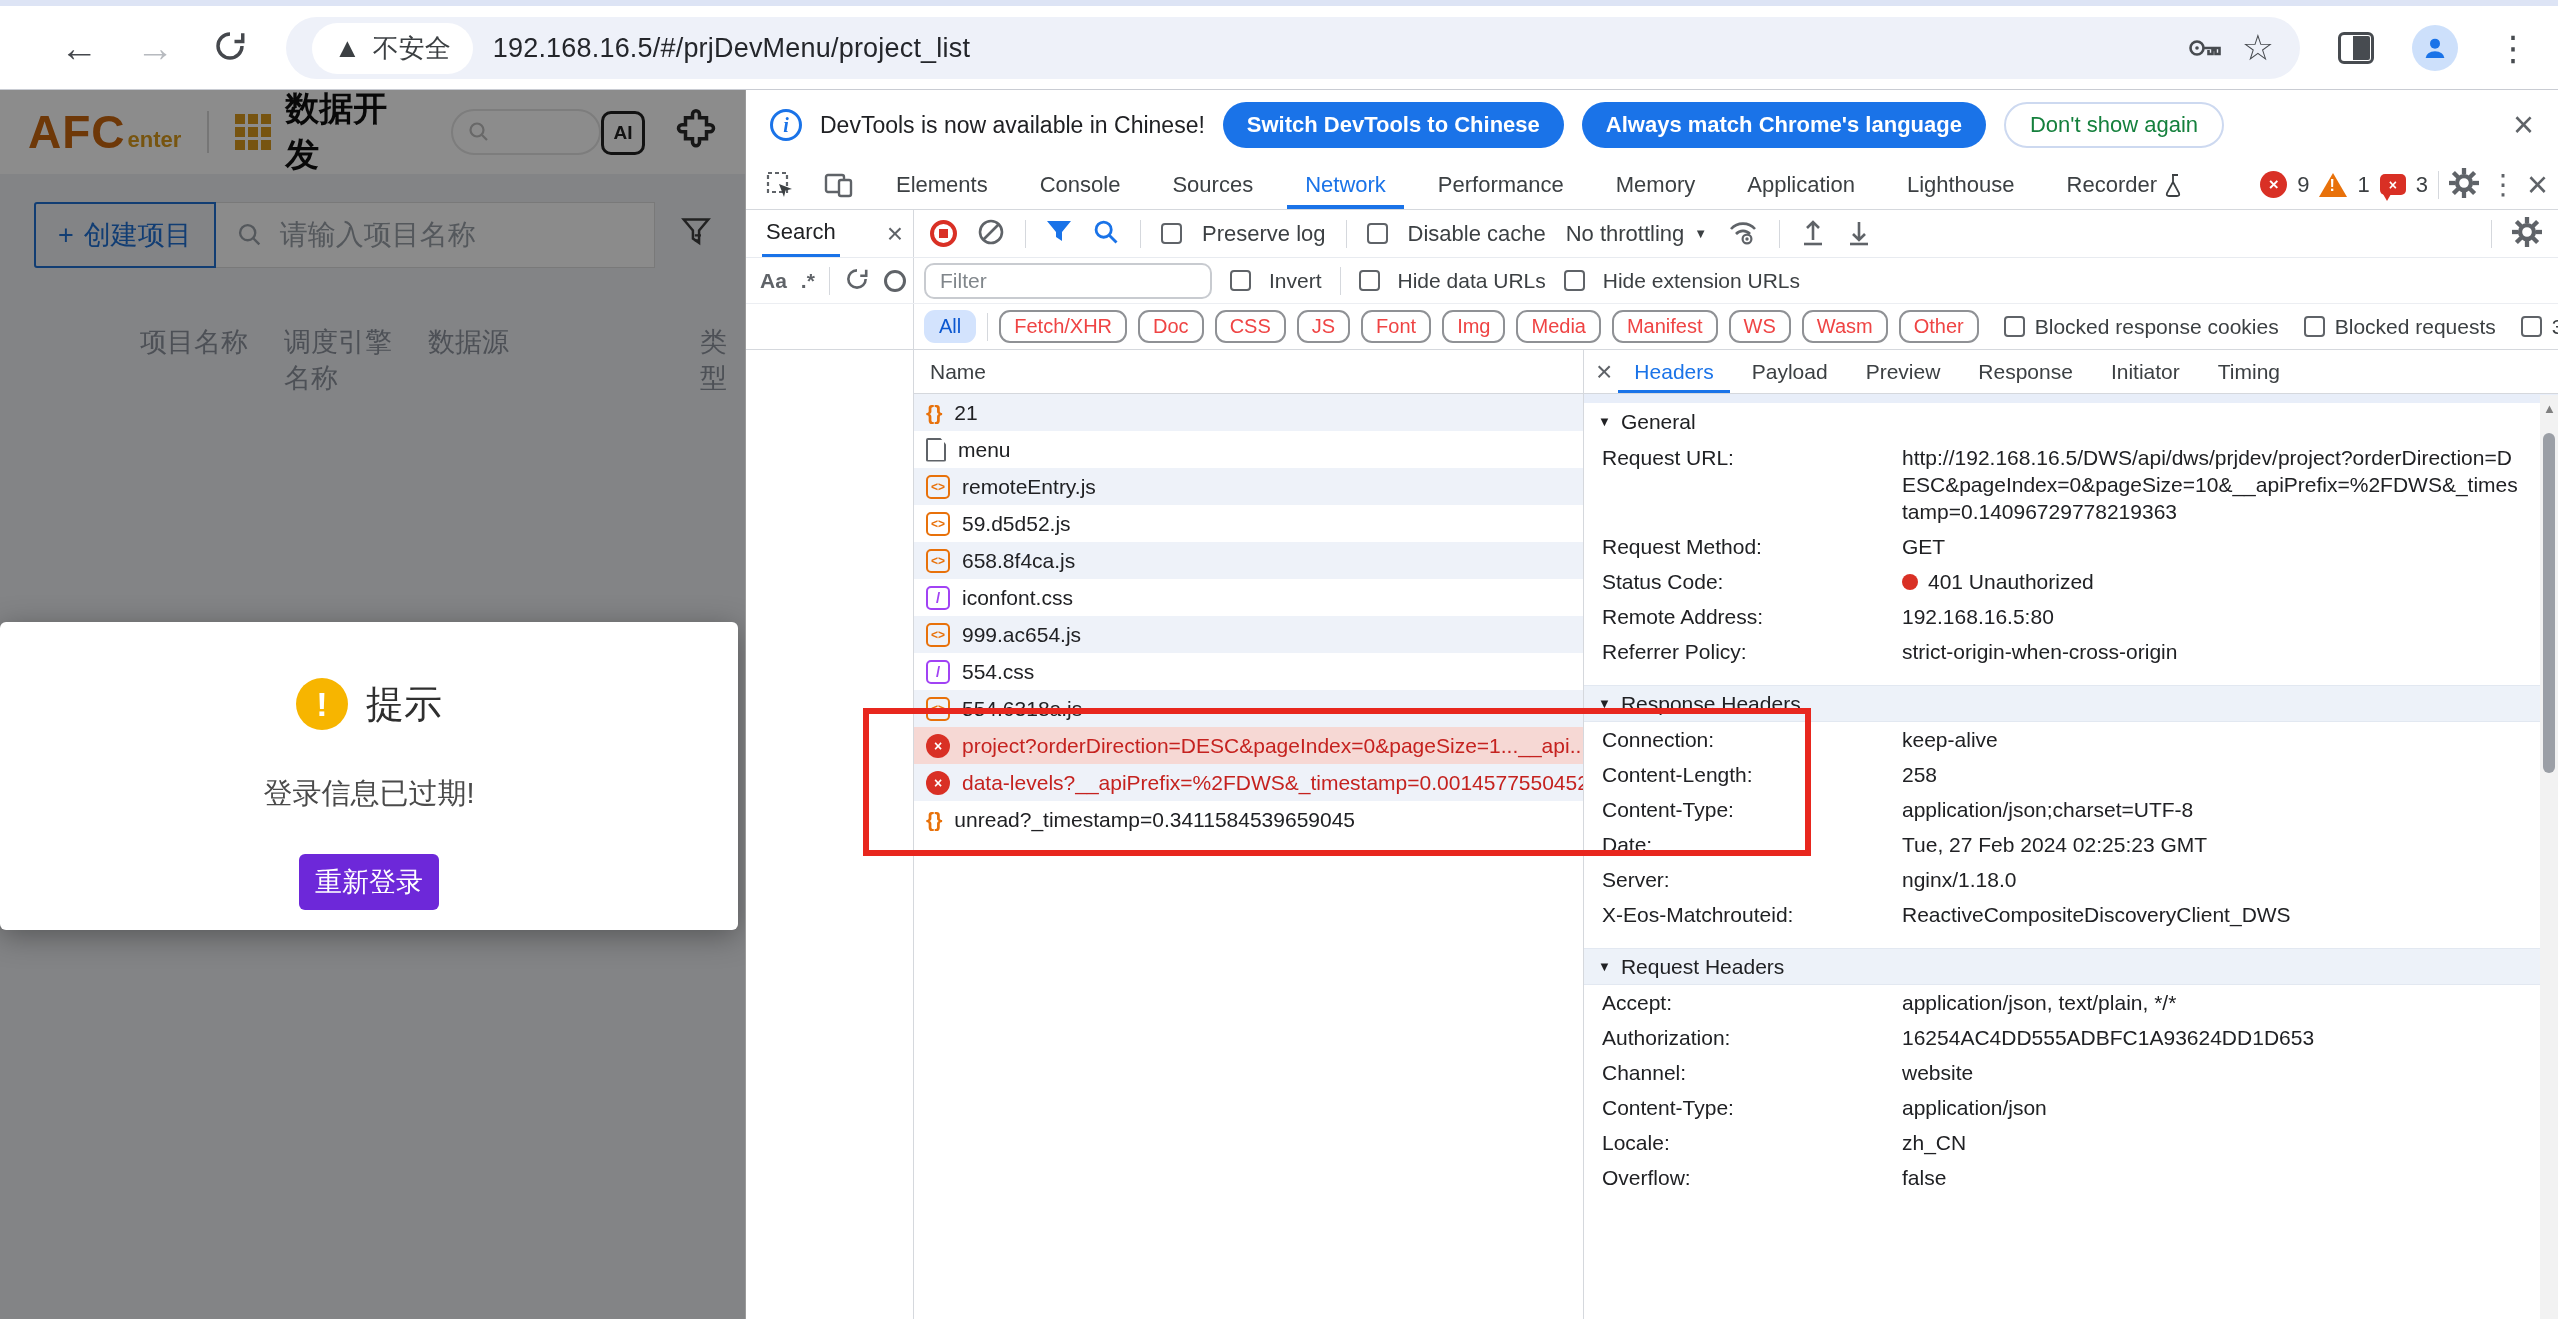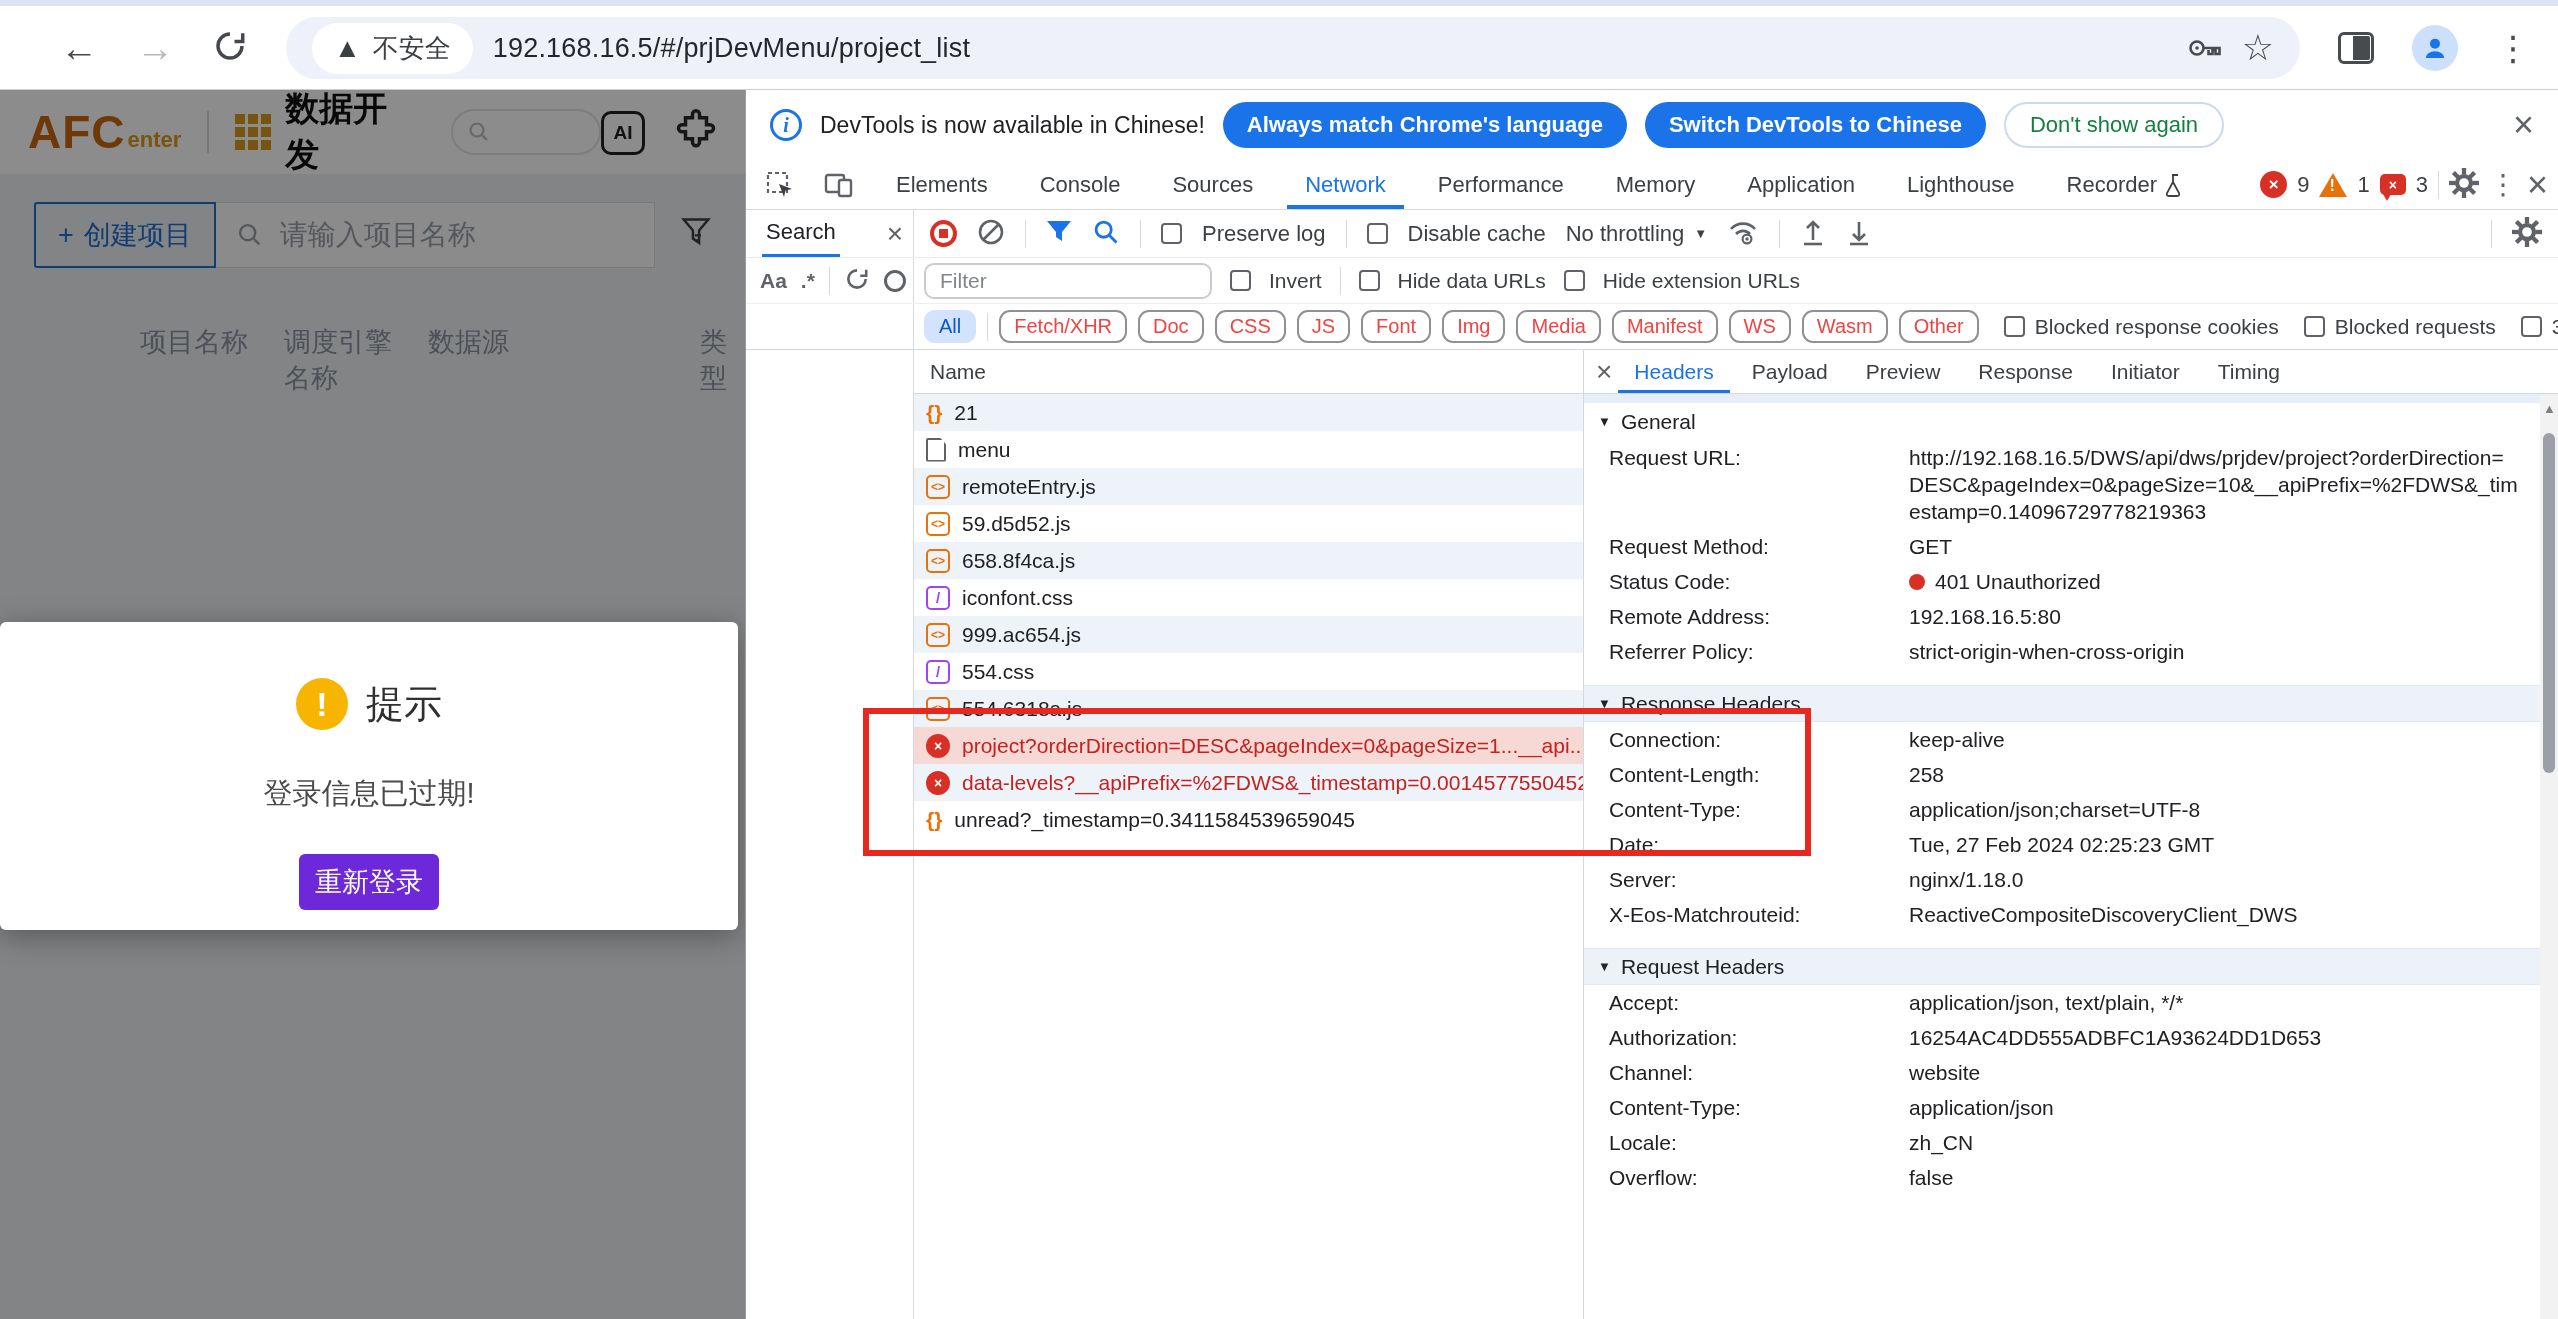--- a/index.html
+++ b/index.html
@@ -120,21 +120,21 @@
   .ic-err { width:24px; height:24px; border-radius:50%; background:#d93025; color:#fff; font-size:14px; font-weight:bold; display:flex; align-items:center; justify-content:center; flex:none; }
 
   .details { flex:1; position:relative; overflow:hidden; }
   .hp-tabs { height:44px; display:flex; align-items:center; gap:6px; padding-left:12px; border-bottom:1px solid #d5d8dd; }
   .hp-tab { height:100%; display:flex; align-items:center; padding:0 16px; font-size:21px; color:#3c4043; border-bottom:3px solid transparent; border-top:3px solid transparent; }
   .hp-tab.active { color:#1a73e8; border-bottom-color:#1a73e8; }
   .hp-strip { height:9px; background:#e8eef9; }
   .sect-head { height:37px; display:flex; align-items:center; gap:10px; padding-left:14px; font-size:21px; color:#202124; }
   .sect-head.shaded { background:#edf2f9; border-top:1px solid #e2e8f1; border-bottom:1px solid #e2e8f1; }
   .sect-caret { font-size:13px; color:#202124; }
-  .kv { display:grid; grid-template-columns:300px 1fr; padding:4px 40px 4px 25px; font-size:21px; line-height:27px; }
+  .kv { display:grid; grid-template-columns:300px 1fr; padding:4px 40px 4px 18px; font-size:21px; line-height:27px; }
   .kv .k { color:#202124; }
   .kv .v { color:#202124; word-break:break-all; }
   .status-dot { display:inline-block; width:16px; height:16px; border-radius:50%; background:#d93025; margin-right:10px; vertical-align:-1px; }
   .sect-gap { height:16px; }
   .prov-box { margin:10px 20px 14px 16px; background:#f1f3f4; border-radius:10px; padding:20px 20px; display:flex; align-items:center; gap:16px; }
   .prov-bar { width:5px; height:56px; background:#f29900; border-radius:2px; flex:none; }
   .prov-tri { position:relative; width:0; height:0; border-left:13px solid transparent; border-right:13px solid transparent; border-bottom:23px solid #e8710a; flex:none; }
   .prov-tri::after { content:"!"; position:absolute; left:-3.5px; top:4px; color:#fff; font-size:15px; font-weight:bold; }
   .prov-text { font-size:21px; font-weight:bold; color:#202124; }
   .prov-link { font-size:21px; color:#1a73e8; text-decoration:underline; margin-left:6px; }
@@ -257,22 +257,22 @@
       <div class="modal-msg">登录信息已过期!</div>
       <button class="modal-btn">重新登录</button>
     </div>
   </div>
 
   <div class="devtools">
 
     <div class="dt-notif">
       <span class="info-ic">i</span>
       <span class="notif-text">DevTools is now available in Chinese!</span>
+      <button class="pill primary">Switch DevTools to Chinese</button>
       <button class="pill primary">Always match Chrome's language</button>
-      <button class="pill primary">Switch DevTools to Chinese</button>
       <button class="pill ghost">Don't show again</button>
       <span style="flex:1"></span>
       <span class="close-x">×</span>
     </div>
 
     <div class="dt-tabbar">
       <span class="tb-ic">
         <svg width="30" height="30" viewBox="0 0 30 30">
             <rect x="3" y="3" width="19" height="19" fill="none" stroke="#5f6368" stroke-width="2.2" stroke-dasharray="4 3"></rect>
             <path d="M14 14 L27 19 L20.5 20.5 L19 27 Z" fill="#3c4043"></path>

